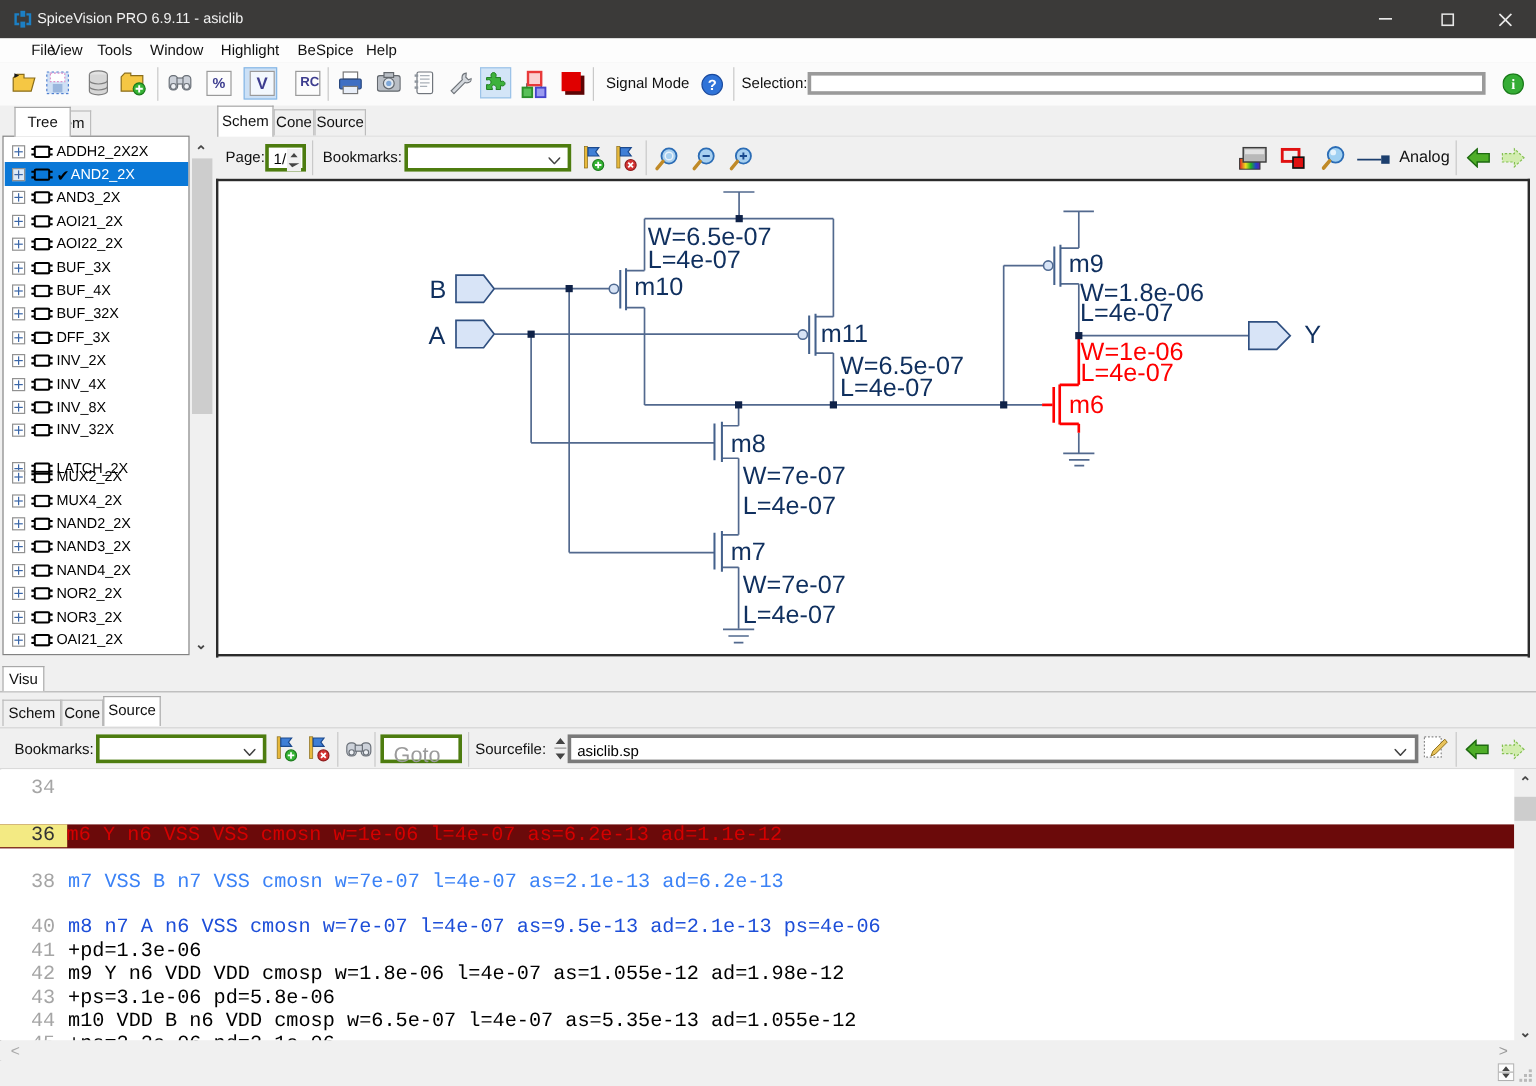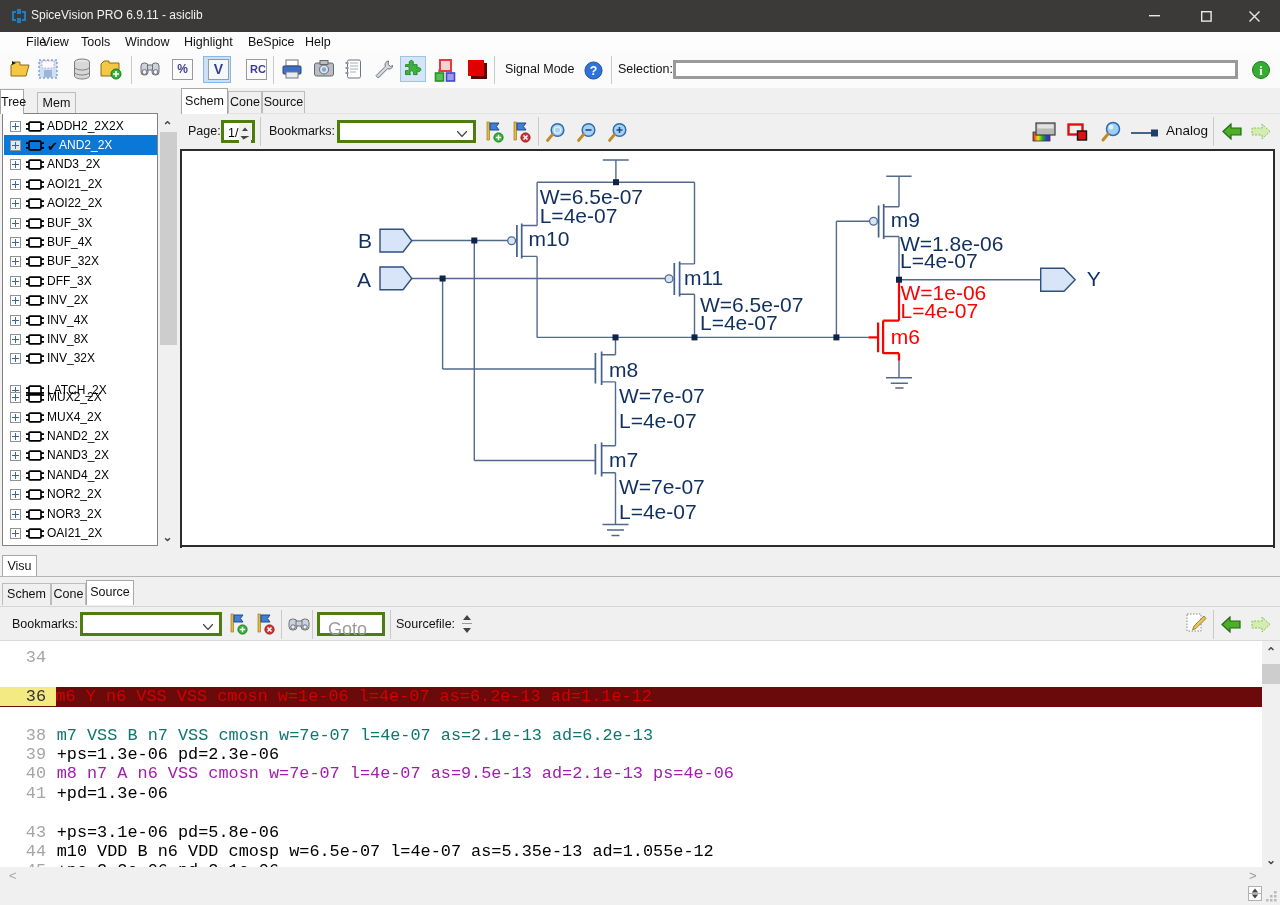--- a/index.html
+++ b/index.html
@@ -141,21 +141,21 @@
   <circle cx="10" cy="10" r="9" fill="#2f73d8" stroke="#1a4a9e"></circle>
   <text x="10" y="14.5" text-anchor="middle" font-size="13" font-weight="bold" fill="#fff" font-family="Liberation Sans">?</text>
  </svg>
  <span class="lbl" style="left:618px;top:10px;font-size:12.5px">Selection:</span>
  <div class="tbox" style="left:672.5px;top:8px;width:565px;height:19px;border-color:#9a9a9a"></div>
  <svg class="ibtn" style="left:1252px;top:9px" width="18" height="18" viewBox="0 0 18 18">
   <circle cx="9" cy="9" r="8.5" fill="#35ad35" stroke="#187a18"></circle>
   <text x="9" y="13.5" text-anchor="middle" font-size="12" font-weight="bold" fill="#ffffff" font-family="Liberation Serif">i</text>
  </svg>
 </div>
-<div class="tab on abs" style="left:0;top:89px;width:24px;height:25px;line-height:24px">Tree</div>
+<div class="tab on abs" style="left:12px;top:89px;width:47px;height:25px;line-height:24px">Tree</div>
 <div class="tab abs" style="left:37px;top:92px;width:39px;height:22px;line-height:20px">Mem</div>
 <div id="treelist" class="abs">
 <div class="trow" style="top:1.5px">
         <div class="pbox"></div>
         <svg class="abs" style="left:22px;top:5px" width="18" height="11" viewBox="0 0 18 11">
           <rect x="3" y="1.2" width="12" height="8.6" rx="1" fill="none" stroke="#000" stroke-width="1.7"></rect>
           <path d="M0 3.2h3M0 7.8h3M15 3.2h3M15 7.8h3" stroke="#000" stroke-width="1.7"></path>
         </svg>
         <span class="tname">ADDH2_2X2X</span>
       </div>
@@ -530,40 +530,43 @@
         <circle cx="17" cy="13" r="2.2" fill="#eef1f5" stroke="#6a7078"></circle>
  </svg>
  <div class="sep2" style="left:312px"></div>
  <div class="tbox" style="left:317px;top:5px;width:68px;height:24px;color:#9b9b9b;font-size:18px;padding:4px 0 0 8px">Goto Line</div>
  <div class="sep2" style="left:390px"></div>
  <span class="lbl" style="left:396px;top:10px">Sourcefile:</span>
  <svg class="ibtn" style="left:461px;top:7px" width="12" height="20" viewBox="0 0 12 20">
         <path d="M6 1l4 5H2zM6 19l4-5H2z" fill="#444"></path>
         <path d="M1 9.5h10" stroke="#999"></path>
       </svg>
+ <div class="tbox" style="left:473px;top:5px;width:709px;height:24px;border-color:#7a7a7a;font-size:12.5px;padding:4px 0 0 5px">asiclib.sp<svg class="abs" style="right:7px;top:9px" width="10" height="6">
+          <path d="M0 0l5 5.4L10 0" fill="none" stroke="#444" stroke-width="1.3"></path>
+        </svg></div>
  <svg class="ibtn" style="left:1186px;top:6px" width="21" height="21" viewBox="0 0 21 21">
   <rect x="1" y="1" width="14" height="17" fill="#fff" stroke="#888" stroke-dasharray="1.5 1.5"></rect>
   <path d="M18 3L8 13l-1.5 4L10 15.5l10-10z" fill="#e8c25a" stroke="#8a6d1a" stroke-width="0.8"></path>
  </svg>
  <div class="sep2" style="left:1213px"></div>
  <svg class="ibtn" style="left:1221px;top:9px" width="20" height="17" viewBox="0 0 20 17">
   <path d="M1 8.5L9 1v4h10v7H9v4z" fill="#4fae28" stroke="#1e6a10" stroke-width="1.2"></path>
  </svg>
  <svg class="ibtn" style="left:1251px;top:9px" width="20" height="17" viewBox="0 0 20 17">
   <path d="M19 8.5L11 1v4H1v7h10v4z" fill="#d2edaf" stroke="#84bf52" stroke-width="1" stroke-dasharray="2 1.5"></path>
  </svg>
 </div>
 <div class="abs" style="left:0;top:641px;width:1.4px;height:243px;background:#6a6a6a"></div>
 <div id="srcwrap" class="abs">
 <div class="sl" style="top:7.0px"><span class="no">34</span><span style="color:#000"></span></div>
 <div class="sl" style="top:45.8px;left:0;width:1262px;background:#6b0a0a"><span class="no" style="background:#f3ea83;color:#333;width:55.5px;padding-right:9.5px">36</span><span style="color:#d40000">m6 Y n6 VSS VSS cmosn w=1e-06 l=4e-07 as=6.2e-13 ad=1.1e-12</span></div>
-<div class="sl" style="top:84.6px"><span class="no">38</span><span style="color:#0f766e">m7 VSS B n7 VSS cmosn w=7e-07 l=4e-07 as=2.1e-13 ad=6.2e-13</span></div>
-<div class="sl" style="top:104.0px"><span class="no">39</span><span style="color:#000">+ps=1.3e-06 pd=2.3e-06</span></div>
-<div class="sl" style="top:123.4px"><span class="no">40</span><span style="color:#a21caf">m8 n7 A n6 VSS cmosn w=7e-07 l=4e-07 as=9.5e-13 ad=2.1e-13 ps=4e-06</span></div>
+<div class="sl" style="top:84.6px"><span class="no">38</span><span style="color:#3b82f6">m7 VSS B n7 VSS cmosn w=7e-07 l=4e-07 as=2.1e-13 ad=6.2e-13</span></div>
+<div class="sl" style="top:123.4px"><span class="no">40</span><span style="color:#1d4ed8">m8 n7 A n6 VSS cmosn w=7e-07 l=4e-07 as=9.5e-13 ad=2.1e-13 ps=4e-06</span></div>
 <div class="sl" style="top:142.8px"><span class="no">41</span><span style="color:#000">+pd=1.3e-06</span></div>
+<div class="sl" style="top:162.2px"><span class="no">42</span><span style="color:#000">m9 Y n6 VDD VDD cmosp w=1.8e-06 l=4e-07 as=1.055e-12 ad=1.98e-12</span></div>
 <div class="sl" style="top:181.6px"><span class="no">43</span><span style="color:#000">+ps=3.1e-06 pd=5.8e-06</span></div>
 <div class="sl" style="top:201.0px"><span class="no">44</span><span style="color:#000">m10 VDD B n6 VDD cmosp w=6.5e-07 l=4e-07 as=5.35e-13 ad=1.055e-12</span></div>
 <div class="sl" style="top:220.4px"><span class="no">45</span><span style="color:#000">+ps=2.2e-06 pd=2.1e-06</span></div>
 </div>
 <div class="sb abs" style="left:1262px;top:641px;width:18px;height:226px">
  <span class="arr" style="left:4px;top:4px">⌃</span>
  <div class="sbth" style="left:0px;top:23px;width:18px;height:20px"></div>
  <span class="arr" style="left:4px;top:212px">⌄</span>
 </div>
 <div class="sb abs" style="left:0px;top:867px;width:1280px;height:17px">

